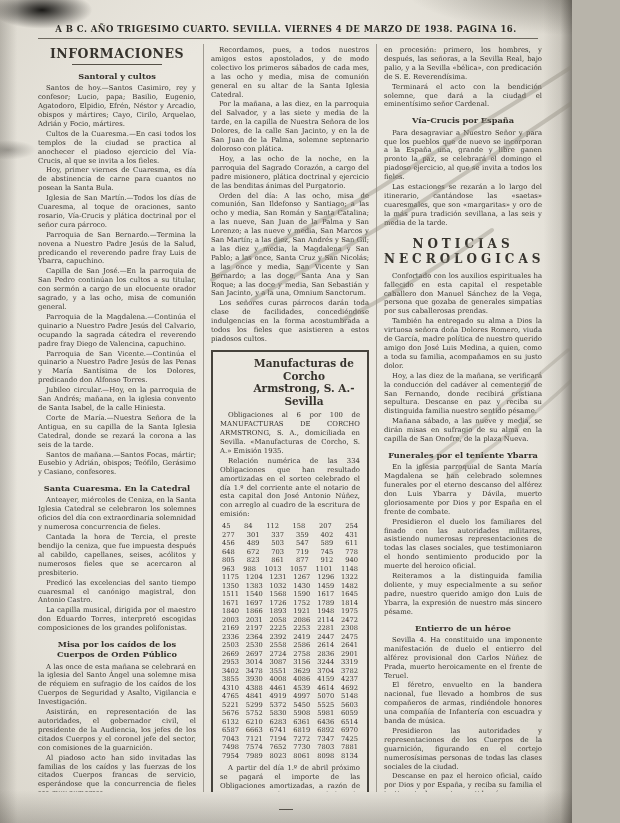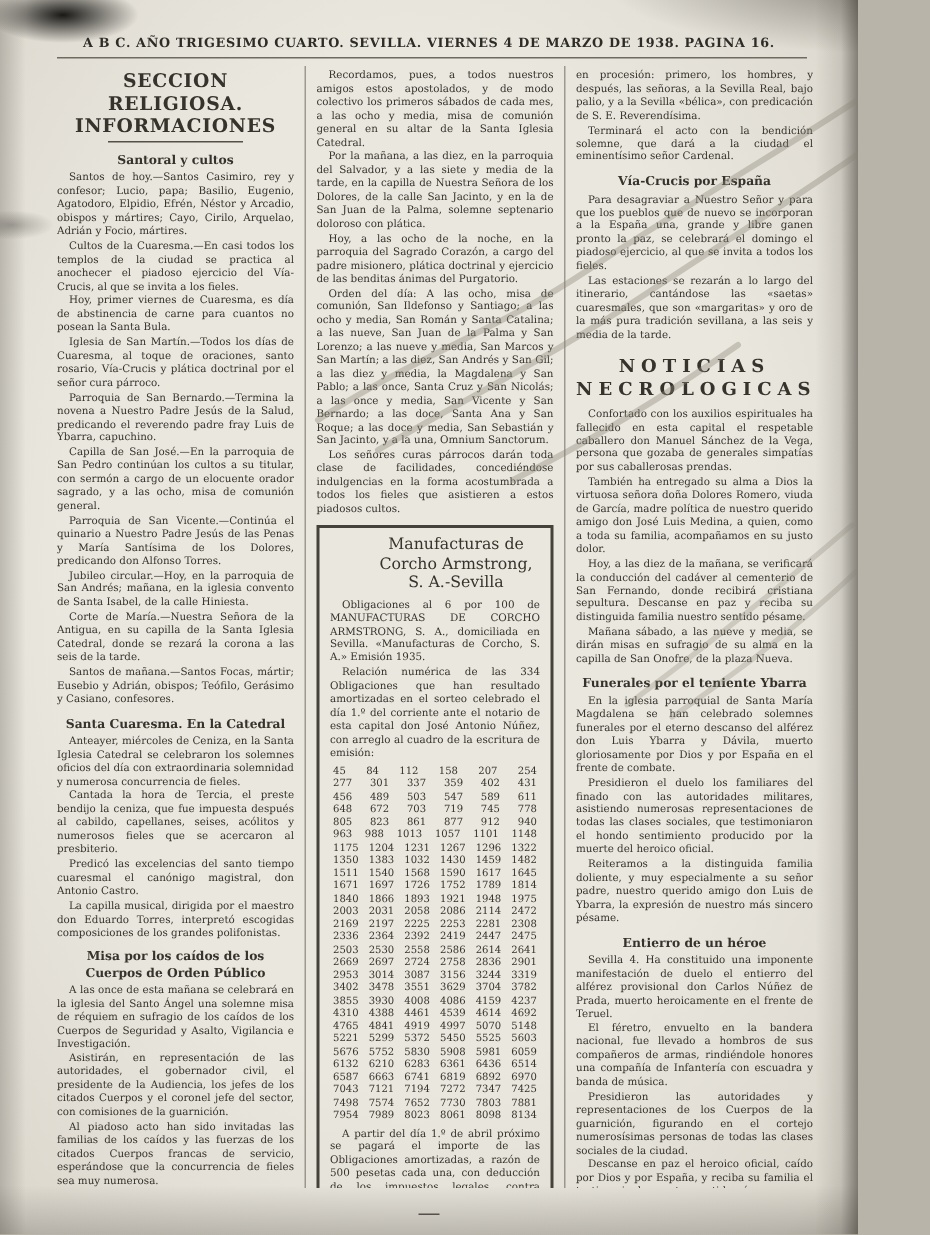--- a/index.html
+++ b/index.html
@@ -31,21 +31,21 @@
   .col-right { padding-right: 0; }
 
   .h-big { font-size: 12.5px; font-weight: bold; text-align: center; letter-spacing: .5px; line-height: 1.2; }
   .deco-rule { width: 90px; border-top: 1px solid #555047; margin: 3px auto 4px; }
   .h-sub { font-size: 8.2px; font-weight: bold; text-align: center; margin: 6px 2px 3px; line-height: 1.25; }
 
   .p { font-size: 6.9px; line-height: 1.29; text-align: justify; text-indent: 8px; margin-bottom: 1px; }
   [data-name="right-intro-paragraphs"] .p:first-child { text-indent: 0; }
 
   .adbox { border: 2px solid #45423b; padding: 5px 7px 6px; margin-top: 6px; }
-  .ad-title { font-size: 10.5px; font-weight: normal; text-align: center; line-height: 1.2; margin-bottom: 4px; margin-left: 28px; }
+  .ad-title { font-size: 10.5px; font-weight: bold; text-align: center; line-height: 1.2; margin-bottom: 4px; margin-left: 28px; }
   .numbers { margin: 3px 2px 4px; }
   .numrow { display: flex; justify-content: space-between; font-size: 6.7px; line-height: 1.27; }
   .ad-date { font-size: 6.9px; text-indent: 8px; margin-top: 3px; }
   .ad-sign { font-size: 6.9px; text-align: right; padding-right: 4px; line-height: 1.35; }
 
   .h-necro { font-size: 12px; font-weight: bold; text-align: center; letter-spacing: 4px; line-height: 1.3; margin: 9px 0 4px; }
 
   .stamp { position: absolute; pointer-events: none; }
   .stamp-1 { top: 30px; right: -20px; width: 400px; height: 300px; }
   .stamp-2 { top: 330px; right: -6px; width: 170px; height: 150px; }
@@ -58,33 +58,33 @@
 <div class="page" data-name="newspaper-page">
 
   <header class="masthead" data-name="masthead">
     <span data-name="masthead-text">A B C. AÑO TRIGESIMO CUARTO. SEVILLA. VIERNES 4 DE MARZO DE 1938. PAGINA 16.</span>
   </header>
   <div class="mast-rule" data-name="masthead-rule"></div>
 
   <main class="columns" data-name="page-columns">
 
     <section class="col col-left" data-name="left-column">
-      <h1 class="h-big" data-name="section-title-line1">SECCION RELIGIOSA.</h1>
       <h1 class="h-big" data-name="section-title-line2">INFORMACIONES</h1>
       <div class="deco-rule" data-name="title-rule"></div>
 
       <h2 class="h-sub" data-name="heading-santoral">Santoral y cultos</h2>
       <div data-name="santoral-paragraphs">
 
       <p class="p" data-name="paragraph">Santos de hoy.—Santos Casimiro, rey y confesor; Lucio, papa; Basilio, Eugenio, Agatodoro, Elpidio, Efrén, Néstor y Arcadio, obispos y mártires; Cayo, Cirilo, Arquelao, Adrián y Focio, mártires.</p>
           <p class="p" data-name="paragraph">Cultos de la Cuaresma.—En casi todos los templos de la ciudad se practica al anochecer el piadoso ejercicio del Vía-Crucis, al que se invita a los fieles.</p>
           <p class="p" data-name="paragraph">Hoy, primer viernes de Cuaresma, es día de abstinencia de carne para cuantos no posean la Santa Bula.</p>
           <p class="p" data-name="paragraph">Iglesia de San Martín.—Todos los días de Cuaresma, al toque de oraciones, santo rosario, Vía-Crucis y plática doctrinal por el señor cura párroco.</p>
           <p class="p" data-name="paragraph">Parroquia de San Bernardo.—Termina la novena a Nuestro Padre Jesús de la Salud, predicando el reverendo padre fray Luis de Ybarra, capuchino.</p>
           <p class="p" data-name="paragraph">Capilla de San José.—En la parroquia de San Pedro continúan los cultos a su titular, con sermón a cargo de un elocuente orador sagrado, y a las ocho, misa de comunión general.</p>
+          <p class="p" data-name="paragraph">Parroquia de la Magdalena.—Continúa el quinario a Nuestro Padre Jesús del Calvario, ocupando la sagrada cátedra el reverendo padre fray Diego de Valencina, capuchino.</p>
           <p class="p" data-name="paragraph">Parroquia de San Vicente.—Continúa el quinario a Nuestro Padre Jesús de las Penas y María Santísima de los Dolores, predicando don Alfonso Torres.</p>
           <p class="p" data-name="paragraph">Jubileo circular.—Hoy, en la parroquia de San Andrés; mañana, en la iglesia convento de Santa Isabel, de la calle Hiniesta.</p>
           <p class="p" data-name="paragraph">Corte de María.—Nuestra Señora de la Antigua, en su capilla de la Santa Iglesia Catedral, donde se rezará la corona a las seis de la tarde.</p>
           <p class="p" data-name="paragraph">Santos de mañana.—Santos Focas, mártir; Eusebio y Adrián, obispos; Teófilo, Gerásimo y Casiano, confesores.</p>
         </div>
 
       <h2 class="h-sub" data-name="heading-cuaresma-catedral">Santa Cuaresma. En la Catedral</h2>
       <div data-name="cuaresma-paragraphs">
 
       <p class="p" data-name="paragraph">Anteayer, miércoles de Ceniza, en la Santa Iglesia Catedral se celebraron los solemnes oficios del día con extraordinaria solemnidad y numerosa concurrencia de fieles.</p>

